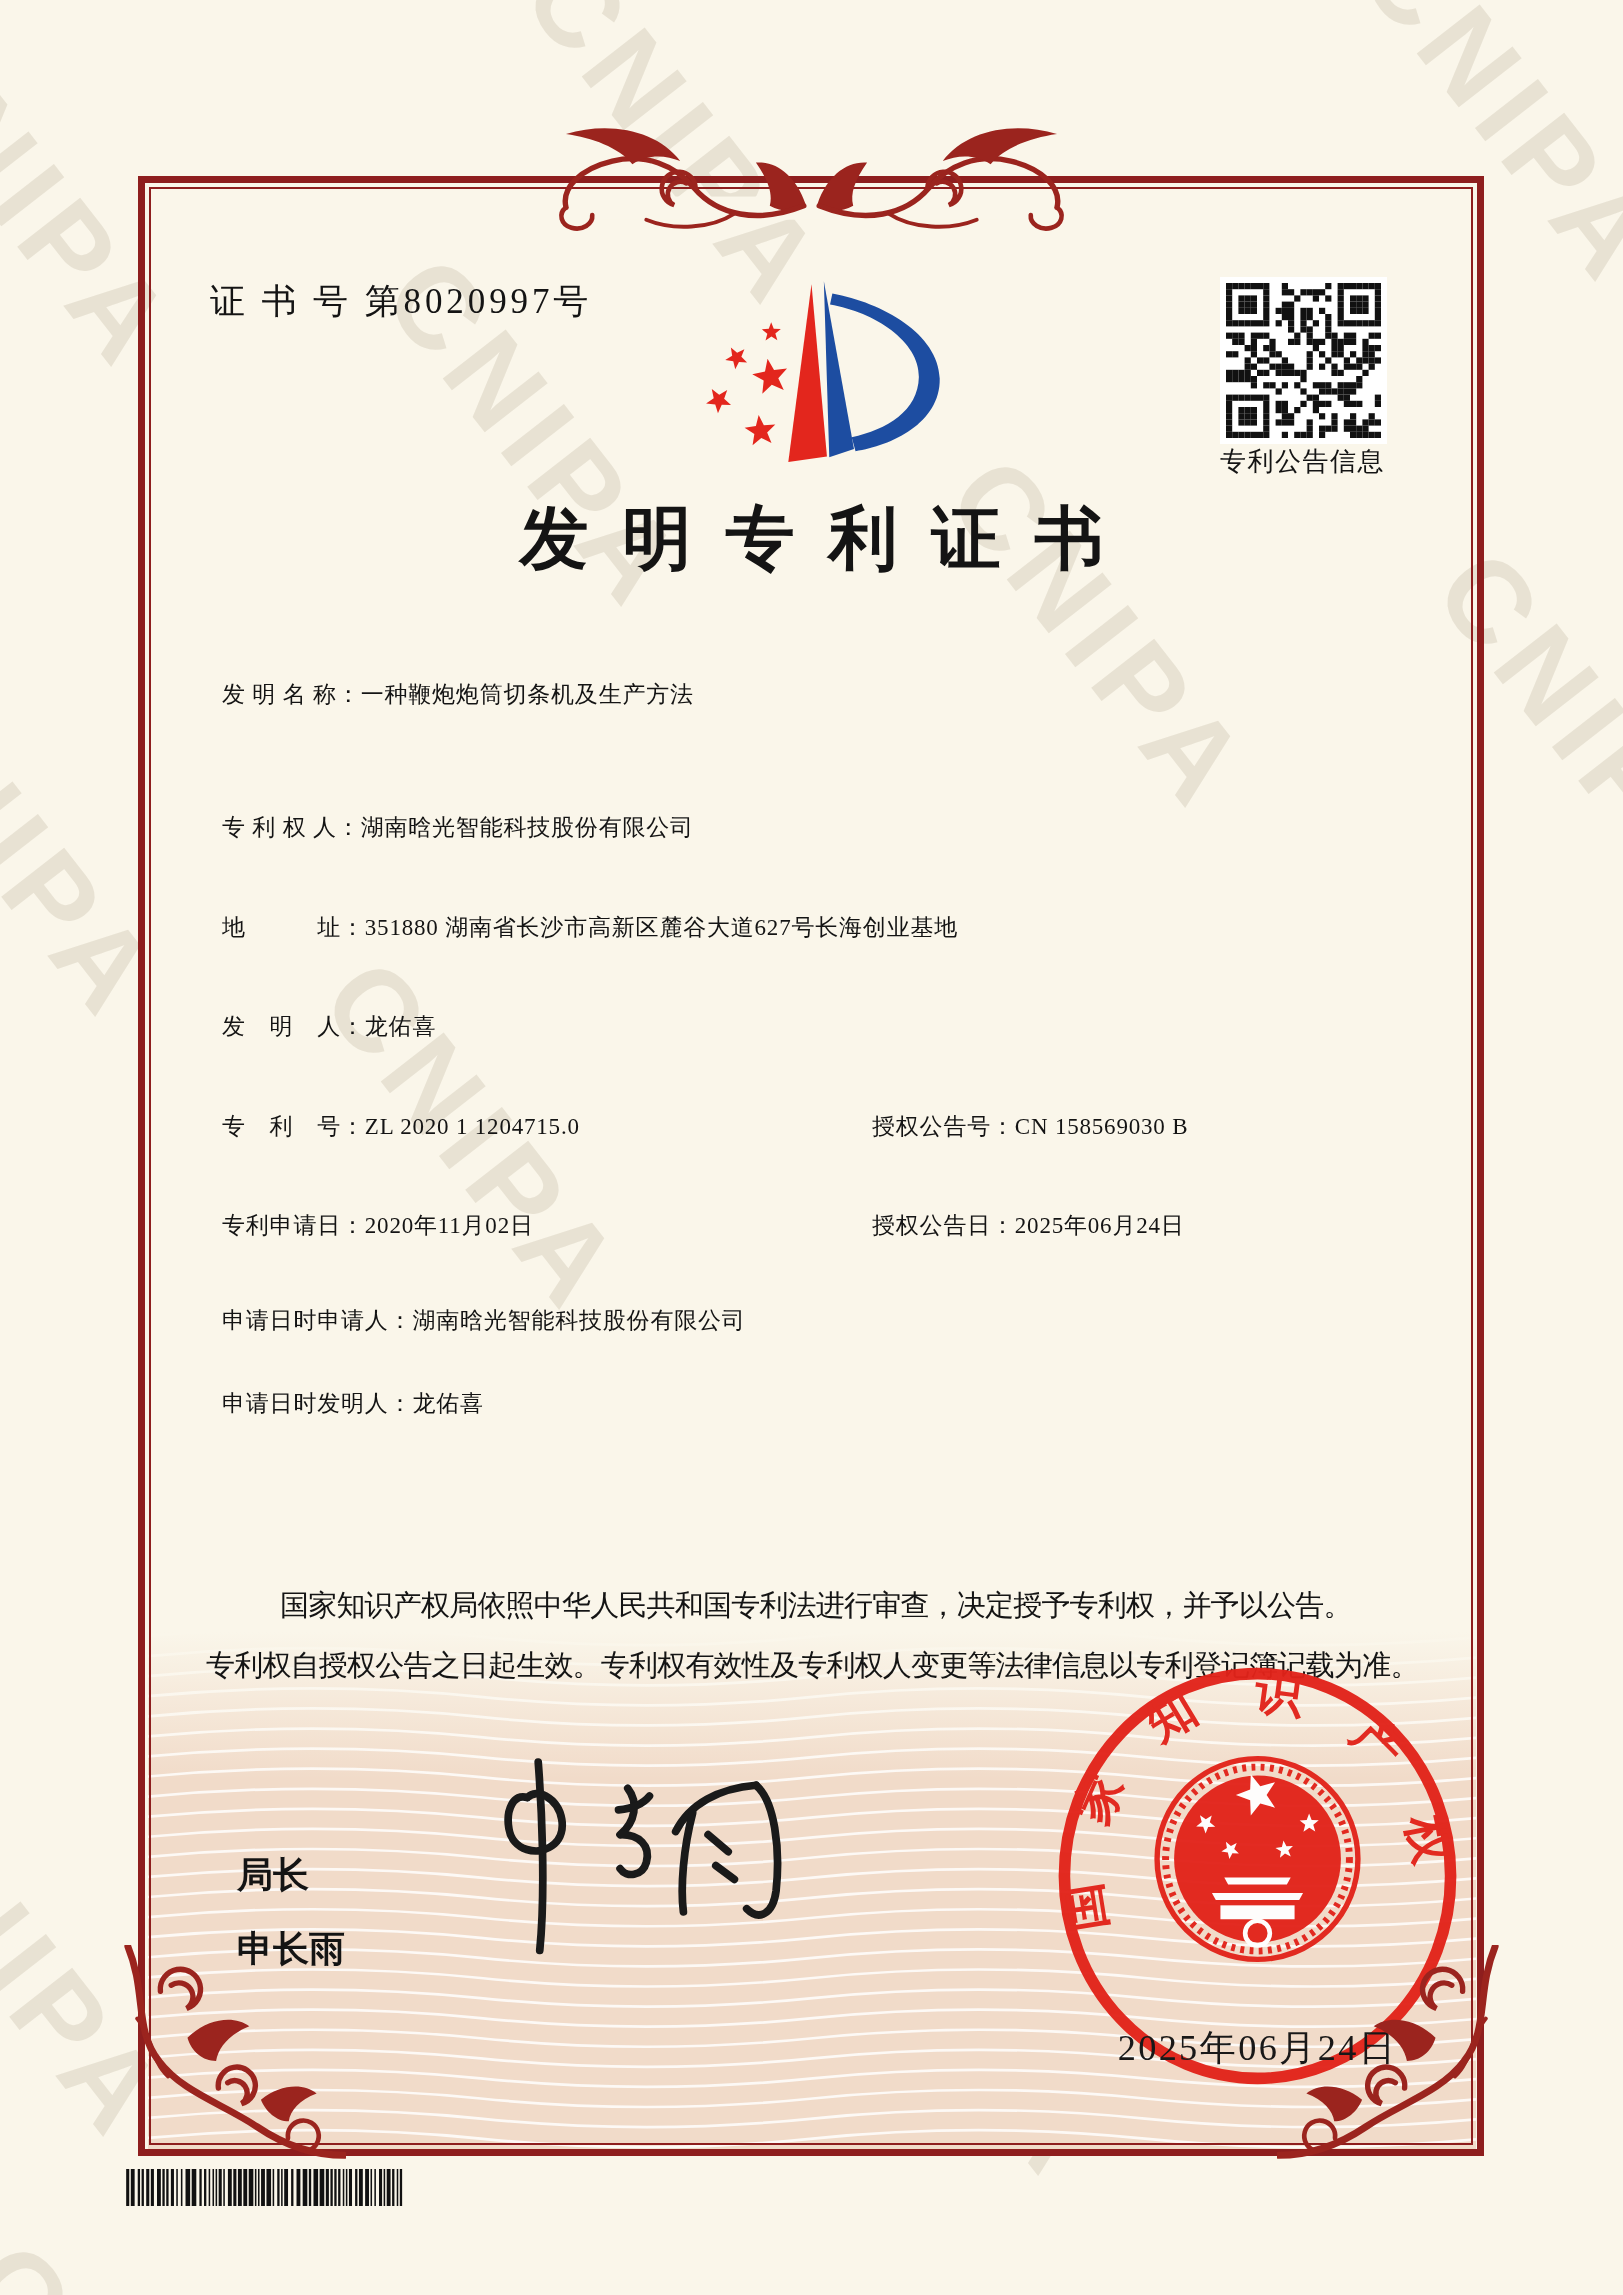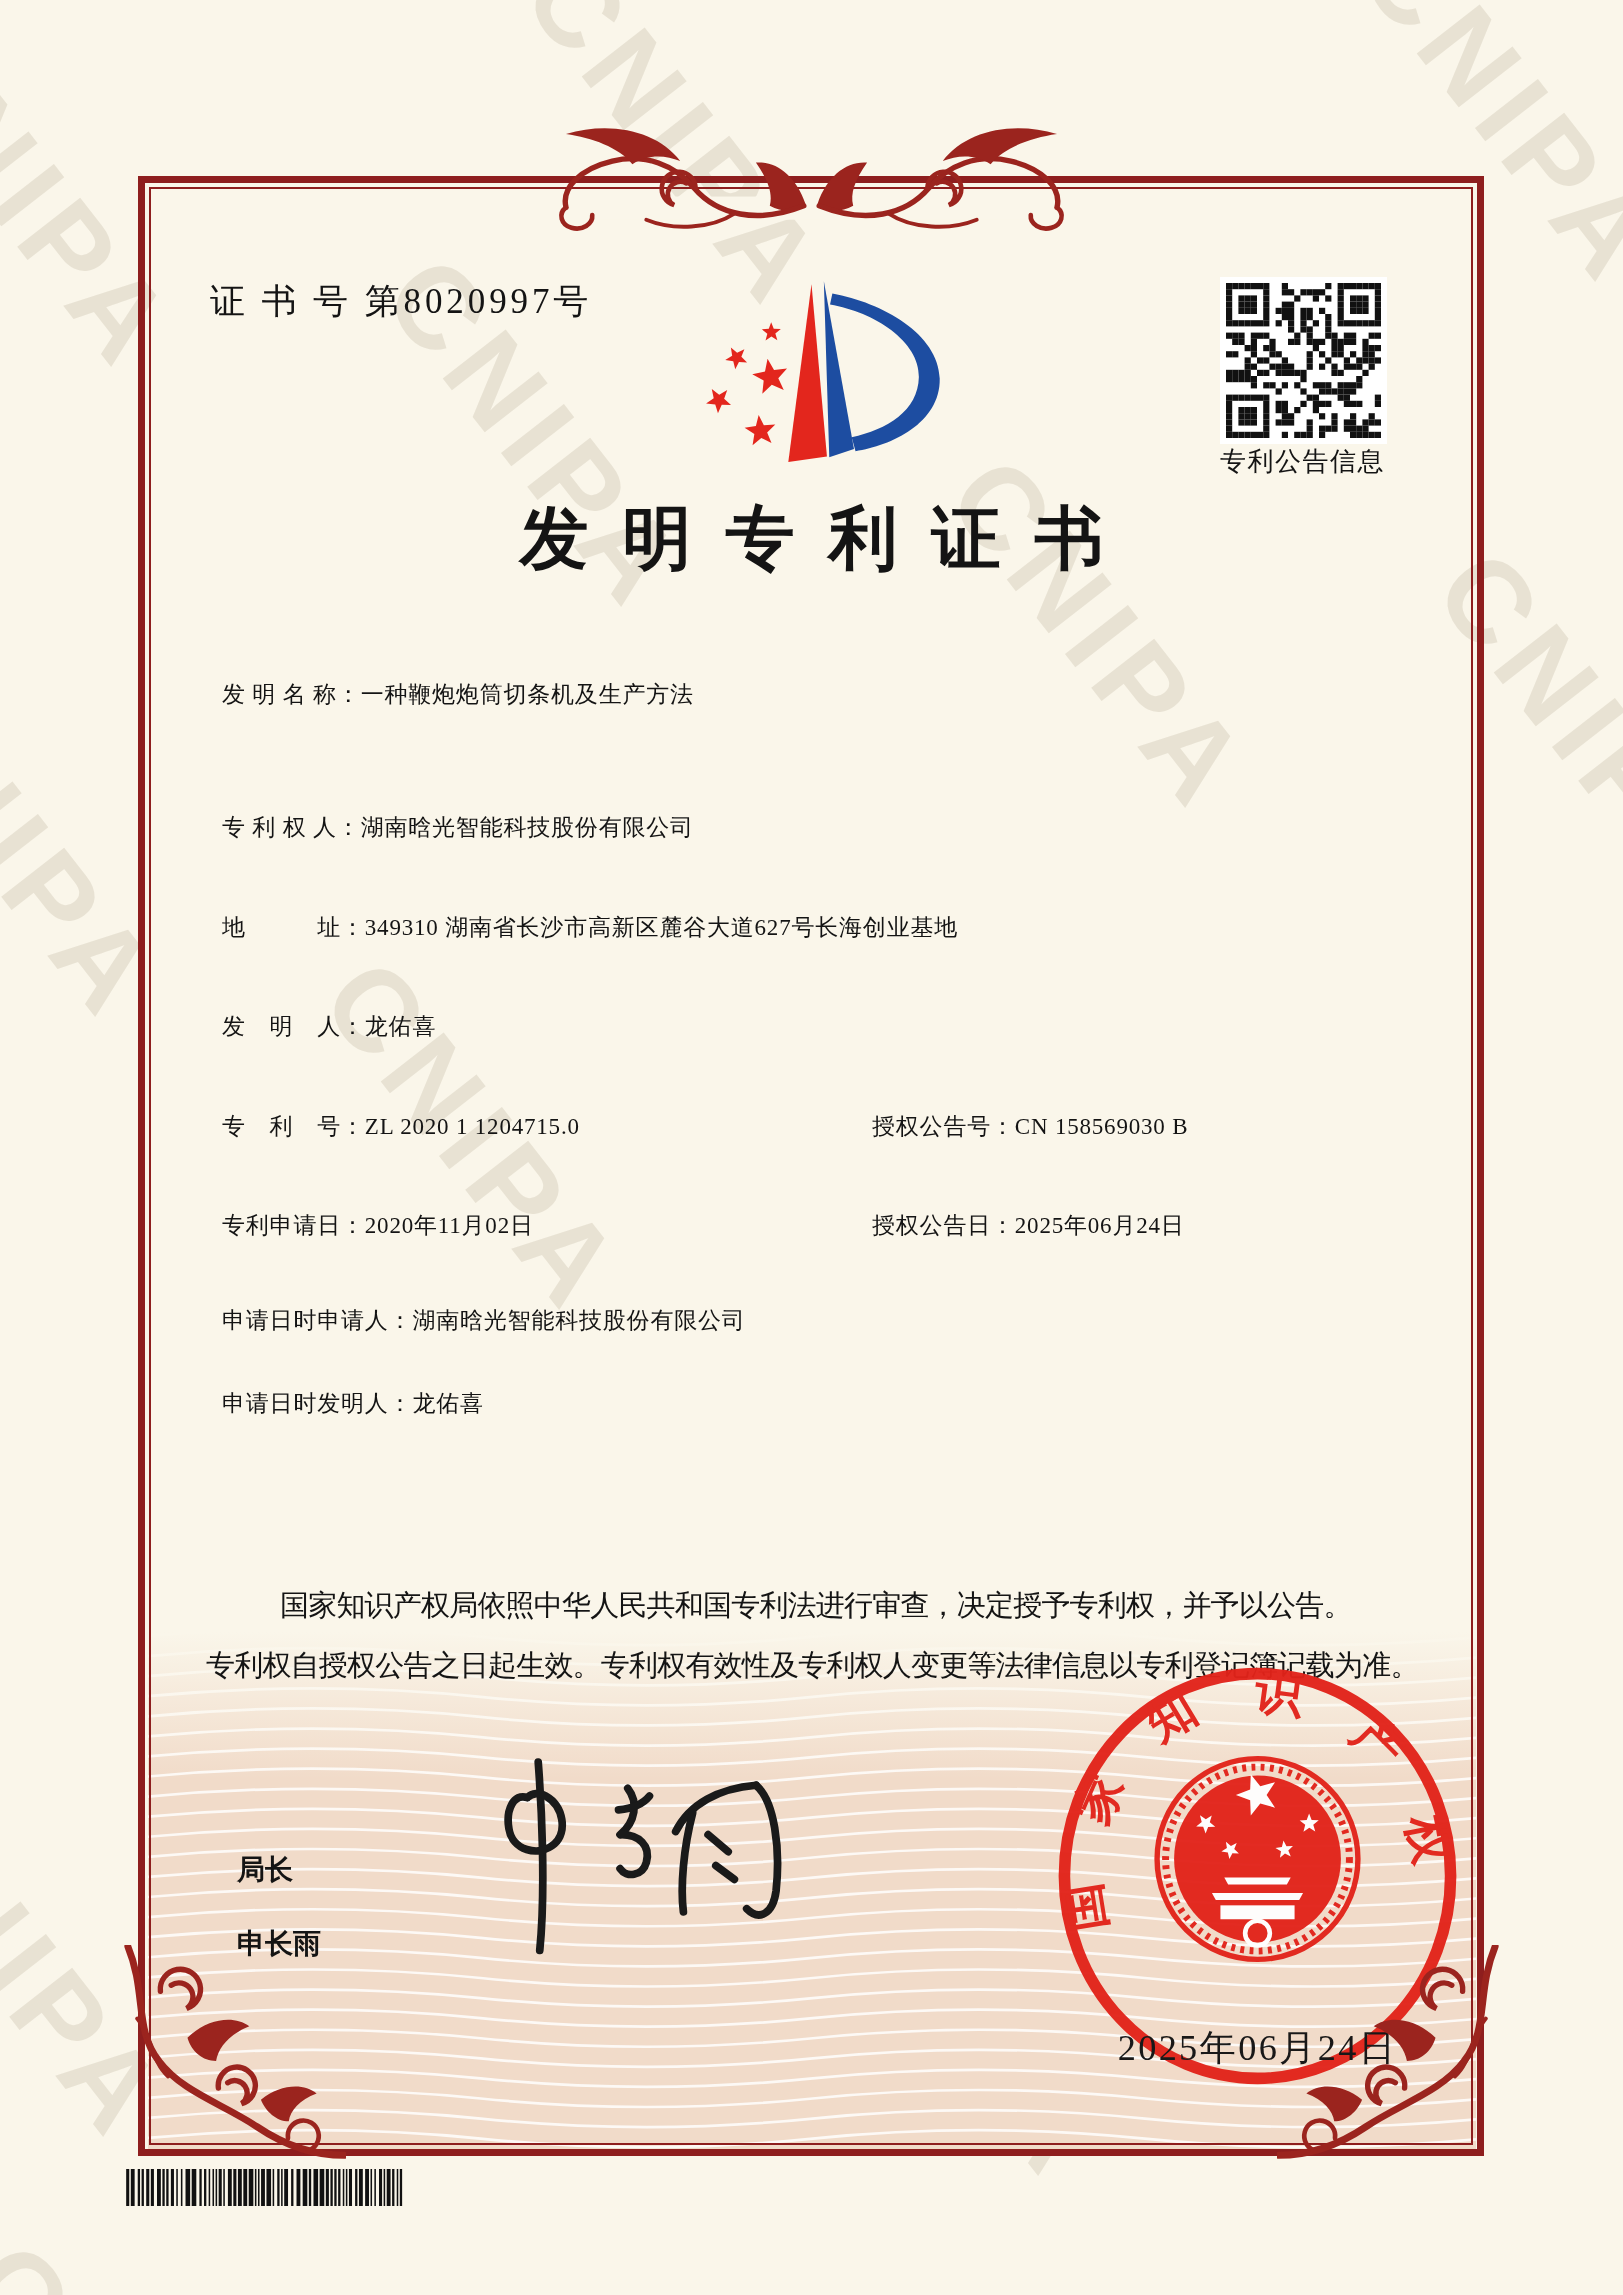--- a/index.html
+++ b/index.html
@@ -29,21 +29,21 @@
          font-weight:700;letter-spacing:34px;text-indent:34px;z-index:3;}
   
   .row{position:absolute;left:222px;font-size:23px;letter-spacing:0.8px;white-space:nowrap;z-index:3;text-align:center;}
   .row .lbl{display:inline-block;}
   .row .val{display:inline-block;}
   .row-r{left:872px;}
   
   .body-line{position:absolute;left:206px;width:1221px;font-size:29px;letter-spacing:-0.8px;
              white-space:nowrap;z-index:3;}
   
-  .signer{position:absolute;left:237px;font-size:28px;font-weight:600;
+  .signer{position:absolute;left:237px;font-size:36px;font-weight:600;
           font-family:"Liberation Sans","DejaVu Sans",sans-serif;z-index:3;text-align:center;}
   .signature{position:absolute;left:444px;top:1748px;z-index:3;}
   
   .seal{position:absolute;left:1045px;top:1652px;z-index:4;opacity:.96;}
   
   .page-no{position:absolute;left:0;top:2085px;width:100%;text-align:center;font-size:26px;z-index:3;}
   .barcode{position:absolute;left:126px;top:2169px;z-index:3;}
   
   .ornament-top{position:absolute;left:545px;top:107px;z-index:6;pointer-events:none;}
   .corner-bl{position:absolute;left:114px;top:1945px;z-index:6;pointer-events:none;}
@@ -466,21 +466,21 @@
         <rect x="184" y="192" width="8" height="8"></rect>
         <rect x="192" y="192" width="8" height="8"></rect>
       </svg>
   </div>
   <div class="qr-label">专利公告信息</div>
 
   <div class="title">发明专利证书</div>
 
   <div class="row" style="top:679px"><span class="lbl">发 明 名 称：</span><span class="val">一种鞭炮炮筒切条机及生产方法</span></div>
   <div class="row" style="top:812px"><span class="lbl">专 利 权 人：</span><span class="val">湖南晗光智能科技股份有限公司</span></div>
-  <div class="row" style="top:912px"><span class="lbl">地　　　址：</span><span class="val">349310 湖南省长沙市高新区麓谷大道627号长海创业基地</span></div>
+  <div class="row" style="top:912px"><span class="lbl">地　　　址：</span><span class="val">351880 湖南省长沙市高新区麓谷大道627号长海创业基地</span></div>
   <div class="row" style="top:1011px"><span class="lbl">发　明　人：</span><span class="val">龙佑喜</span></div>
   <div class="row" style="top:1111px"><span class="lbl">专　利　号：</span><span class="val">ZL 2020 1 1204715.0</span></div>
   <div class="row row-r" style="top:1111px"><span class="lbl">授权公告号：</span><span class="val">CN 158569030 B</span></div>
   <div class="row" style="top:1210px"><span class="lbl">专利申请日：</span><span class="val">2020年11月02日</span></div>
   <div class="row row-r" style="top:1210px"><span class="lbl">授权公告日：</span><span class="val">2025年06月24日</span></div>
   <div class="row" style="top:1305px"><span class="lbl">申请日时申请人：</span><span class="val">湖南晗光智能科技股份有限公司</span></div>
   <div class="row" style="top:1388px"><span class="lbl">申请日时发明人：</span><span class="val">龙佑喜</span></div>
 
   <div class="body-line" style="top:1586px;text-indent:74px">国家知识产权局依照中华人民共和国专利法进行审查，决定授予专利权，并予以公告。</div>
   <div class="body-line" style="top:1646px">专利权自授权公告之日起生效。专利权有效性及专利权人变更等法律信息以专利登记簿记载为准。</div>

